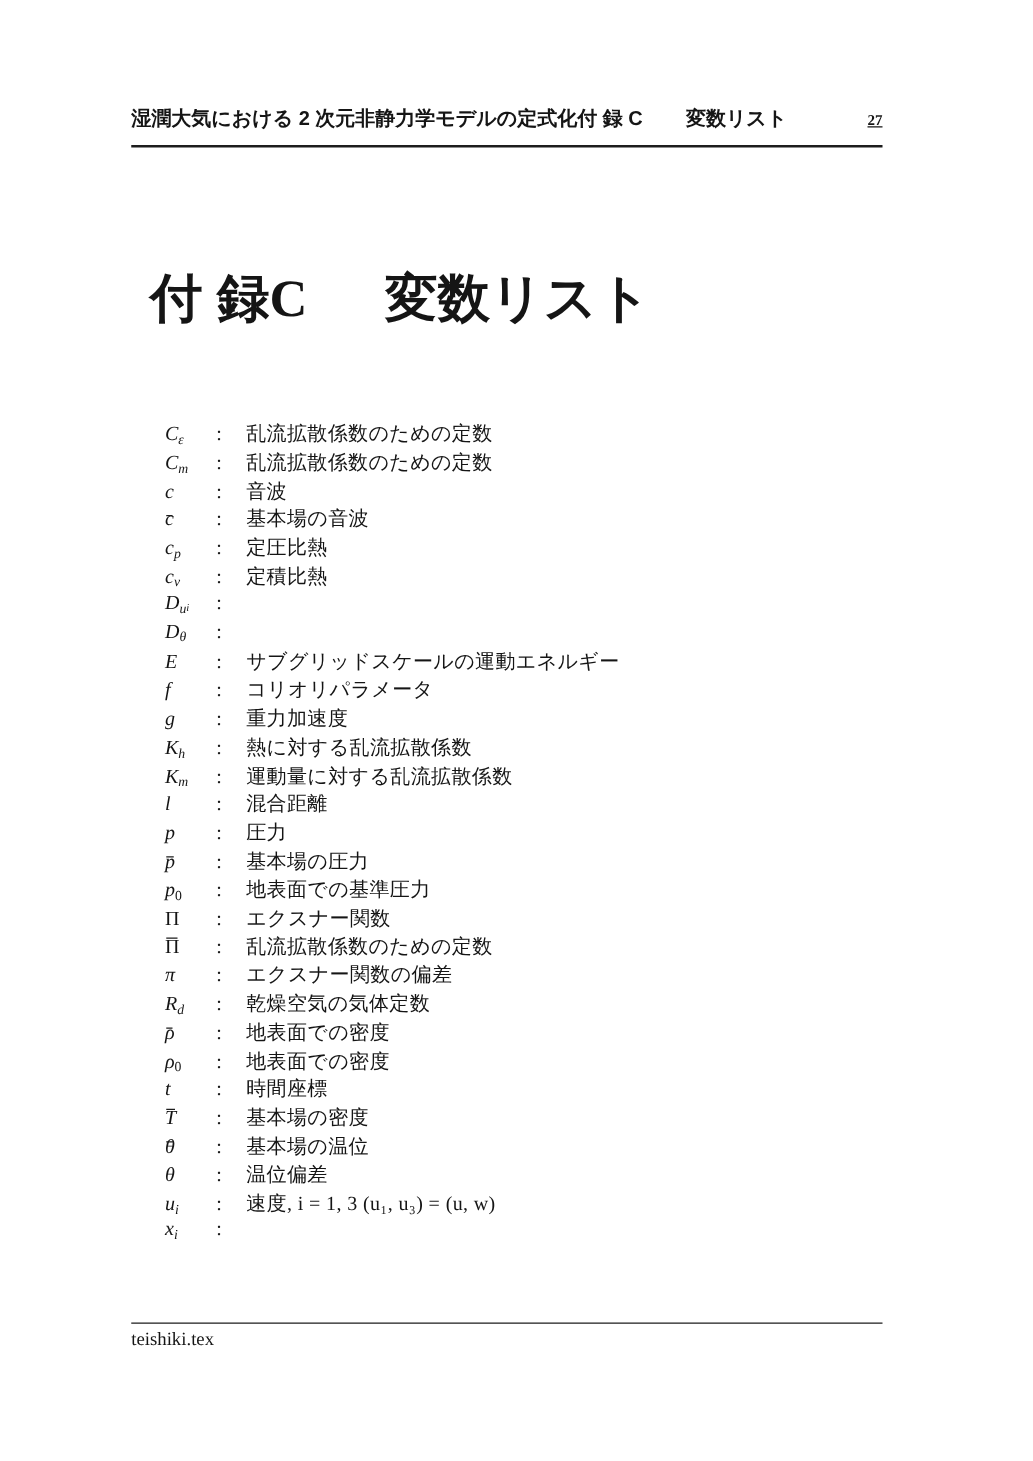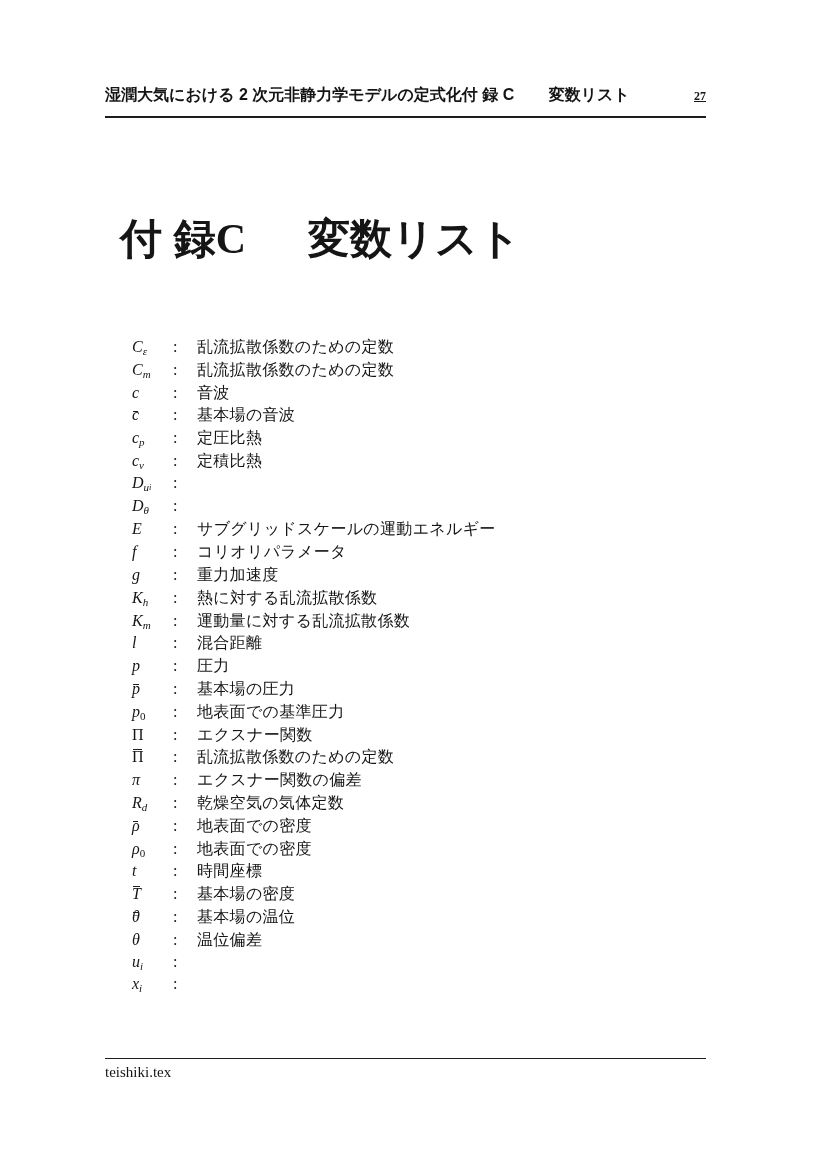--- a/index.html
+++ b/index.html
@@ -319,20 +319,21 @@
 
   <div class="var-row">
     <span class="sym"><span class="sym-base">θ</span></span>
     <span class="colon">:</span>
     <span class="desc">温位偏差</span>
   </div>
 
   <div class="var-row">
     <span class="sym"><span class="sym-base">u</span><span class="sub">i</span></span>
     <span class="colon">:</span>
+    <span class="desc">速度, i = 1, 3 (u₁, u₃) = (u, w)</span>
   </div>
 
   <div class="var-row">
     <span class="sym"><span class="sym-base">x</span><span class="sub">i</span></span>
     <span class="colon">:</span>
   </div>
 </div>
 
   <div class="footer-rule"></div>
   <div class="footer">

